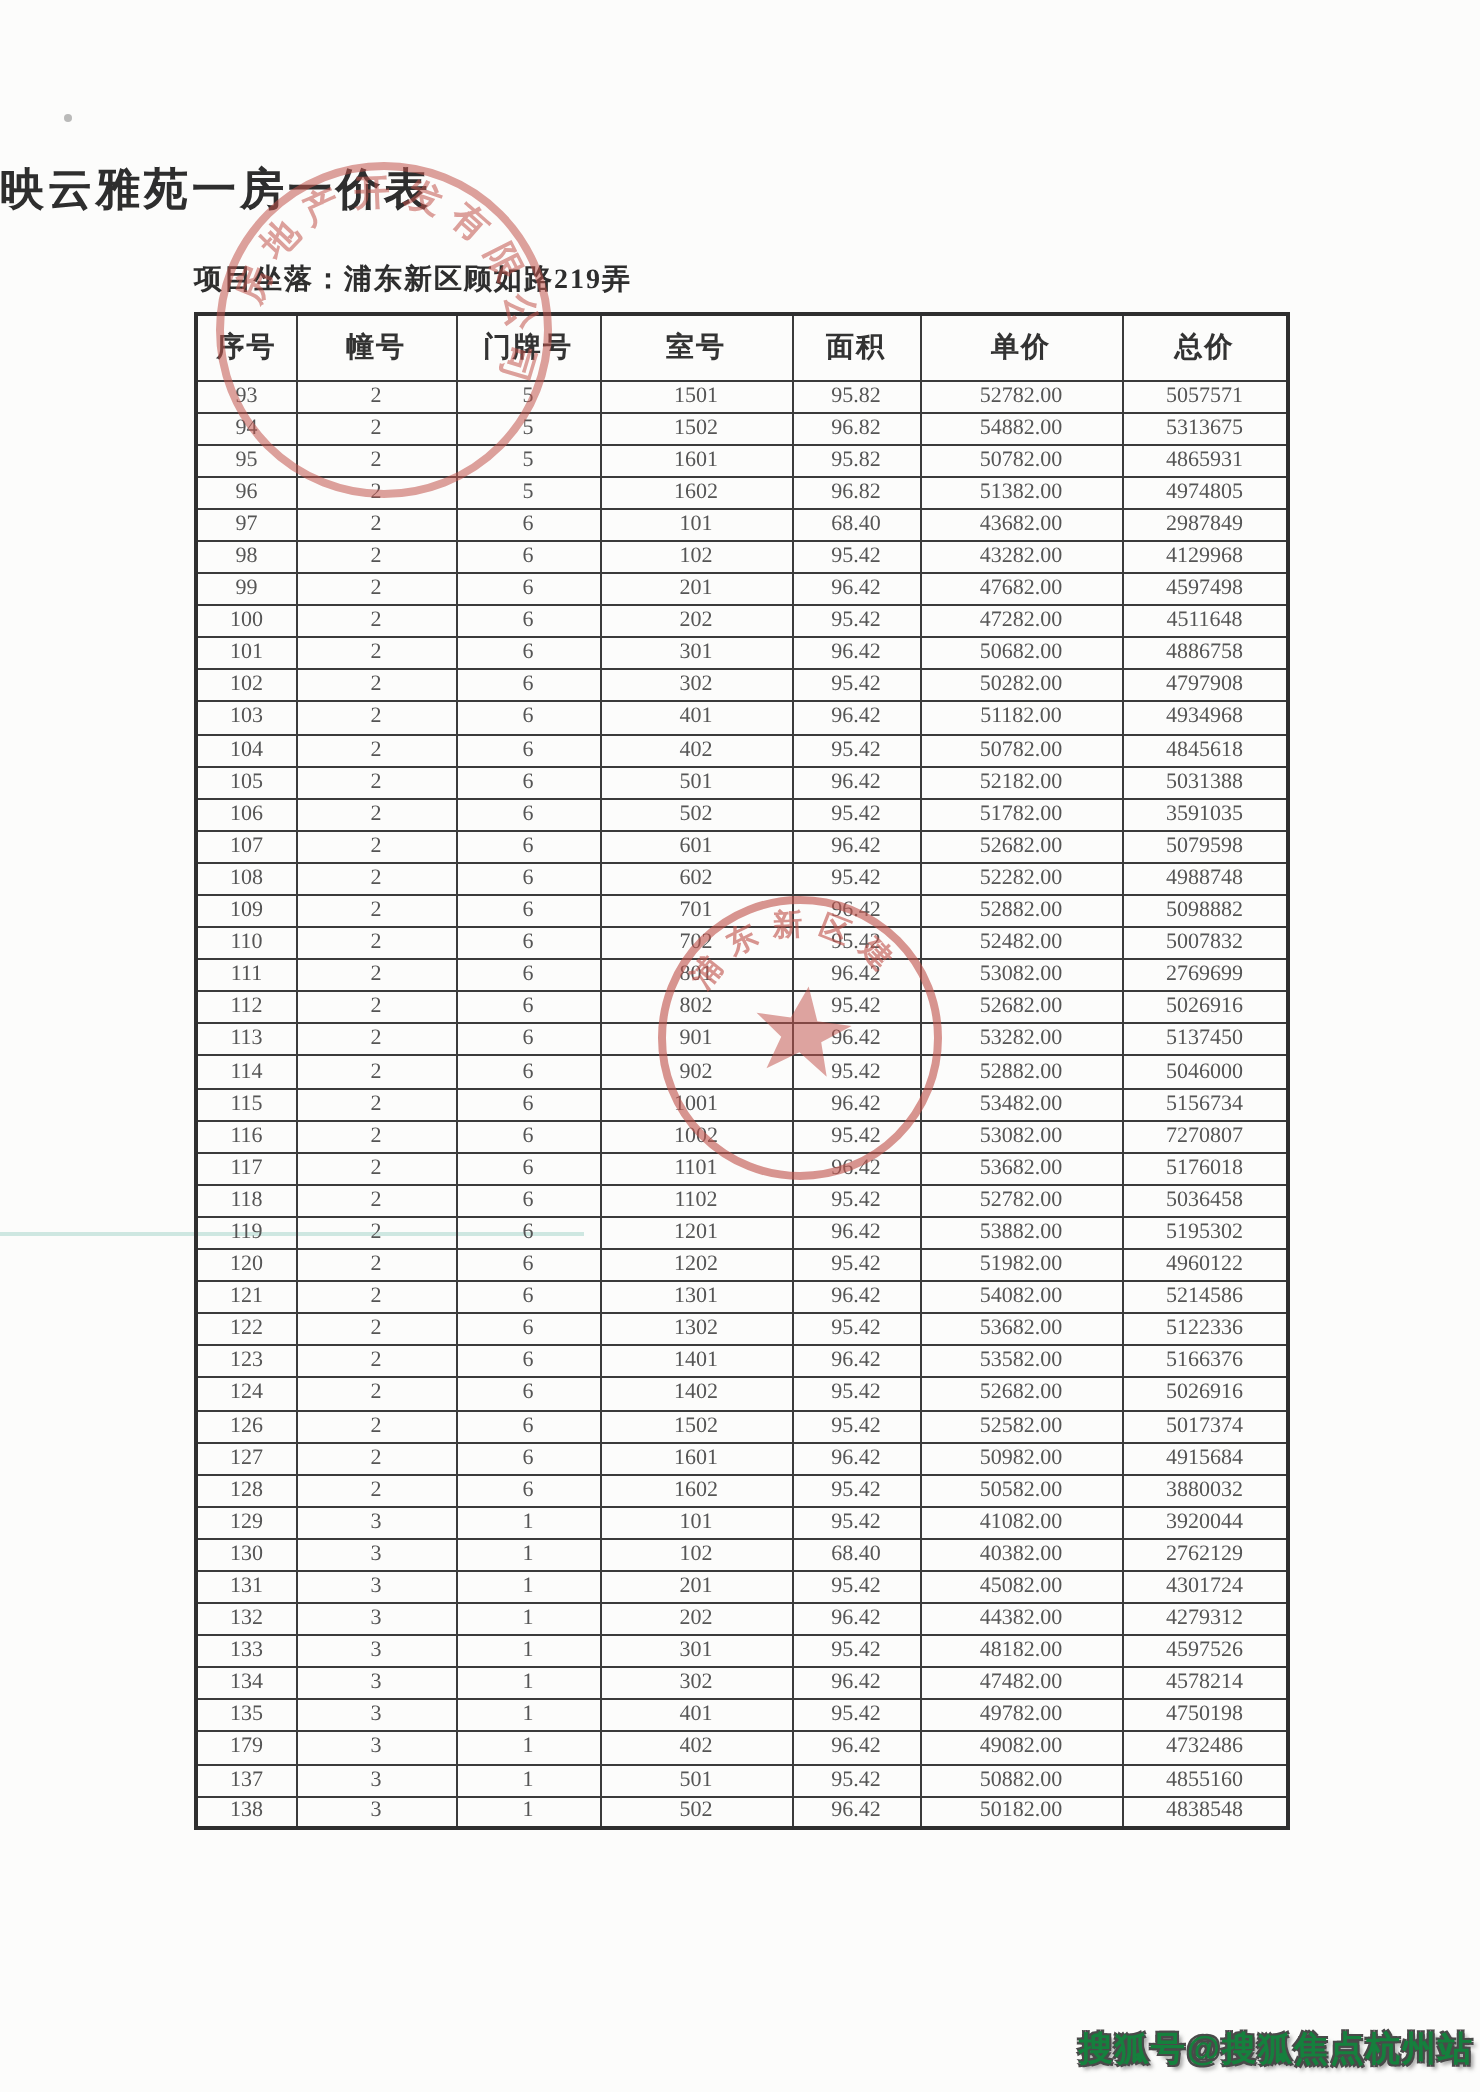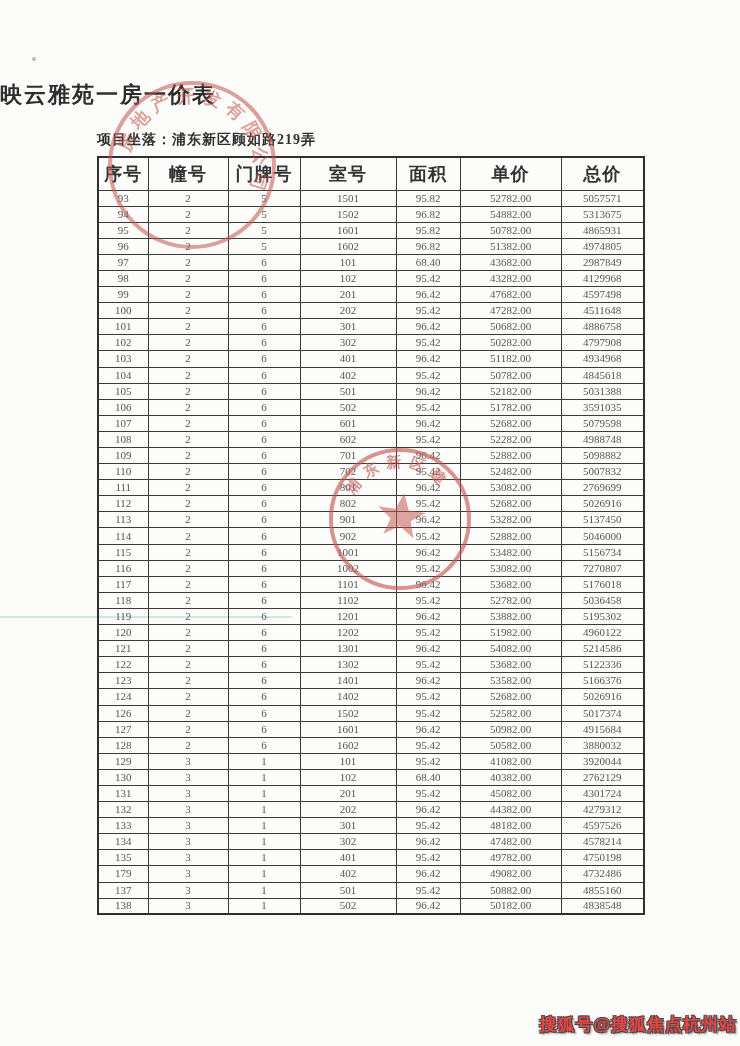--- a/index.html
+++ b/index.html
@@ -30,21 +30,21 @@
     background:transparent;
   }
   .price-table th, .price-table td {
     border:1px solid #3b3b3b;
     text-align:center;
     vertical-align:middle;
     overflow:hidden; white-space:nowrap;
   }
   .price-table thead th {
     height:33px;
-    font-size:18px; font-weight:bold; color:#333;
+    font-size:14px; font-weight:bold; color:#333;
     letter-spacing:1px;
   }
   .price-table tbody td {
     height:16.1px;
     font-size:11px; color:#555;
     line-height:1;
   }
   .price-table { border:2px solid #2f2f2f; }
   
   .price-table col:nth-child(1){width:50px;}
@@ -66,21 +66,21 @@
   }
   .scan-dot {
     position:absolute; top:57px; left:32px;
     width:4px; height:4px; border-radius:50%;
     background:rgba(120,120,120,0.5);
   }
   .watermark {
     position:absolute; top:1013px; right:3px;
     font-size:17px; font-weight:bold;
     font-family:"Liberation Sans","DejaVu Sans",sans-serif;
-    color:#ef4444;
+    color:#15803d;
     letter-spacing:1px;
     text-shadow:
       -1px -1px 0 #4a4a4a, 1px -1px 0 #4a4a4a,
       -1px  1px 0 #4a4a4a, 1px  1px 0 #4a4a4a,
        2px  2px 2px rgba(60,60,60,0.6);
     padding-left: 48px;
   }
 </style>
 </head>
 <body>

